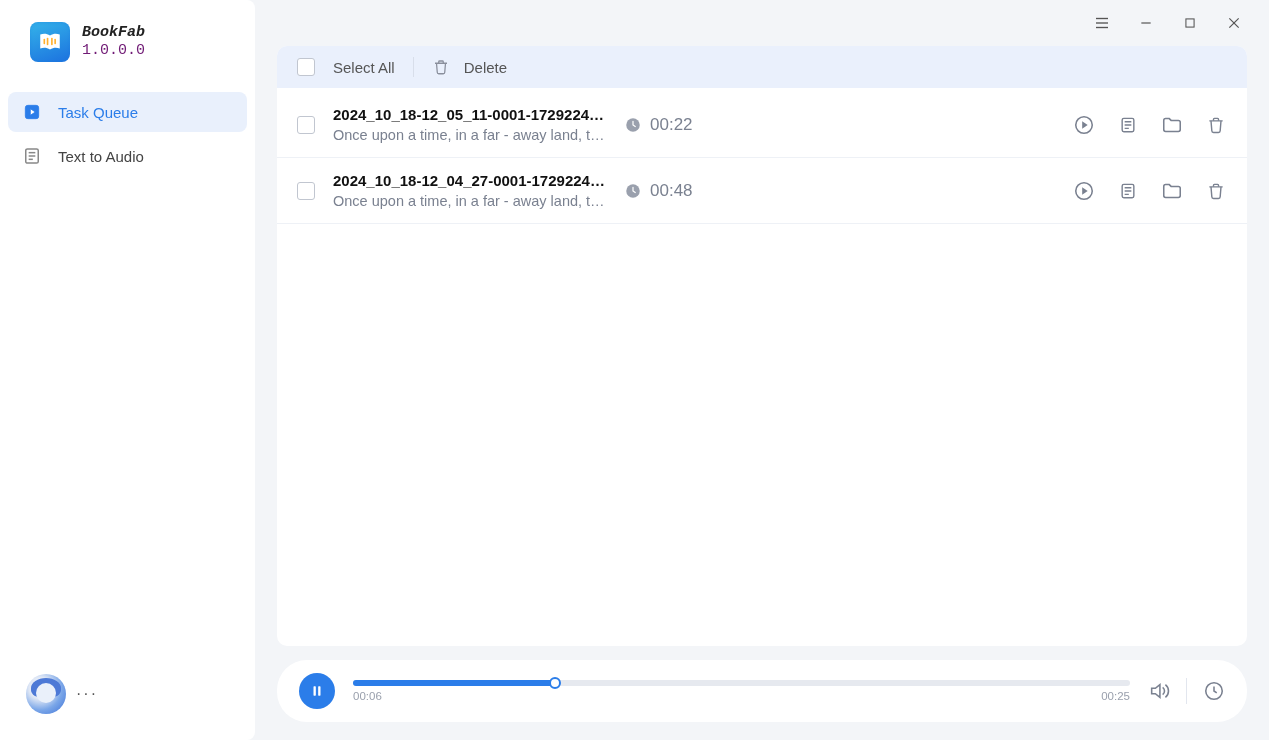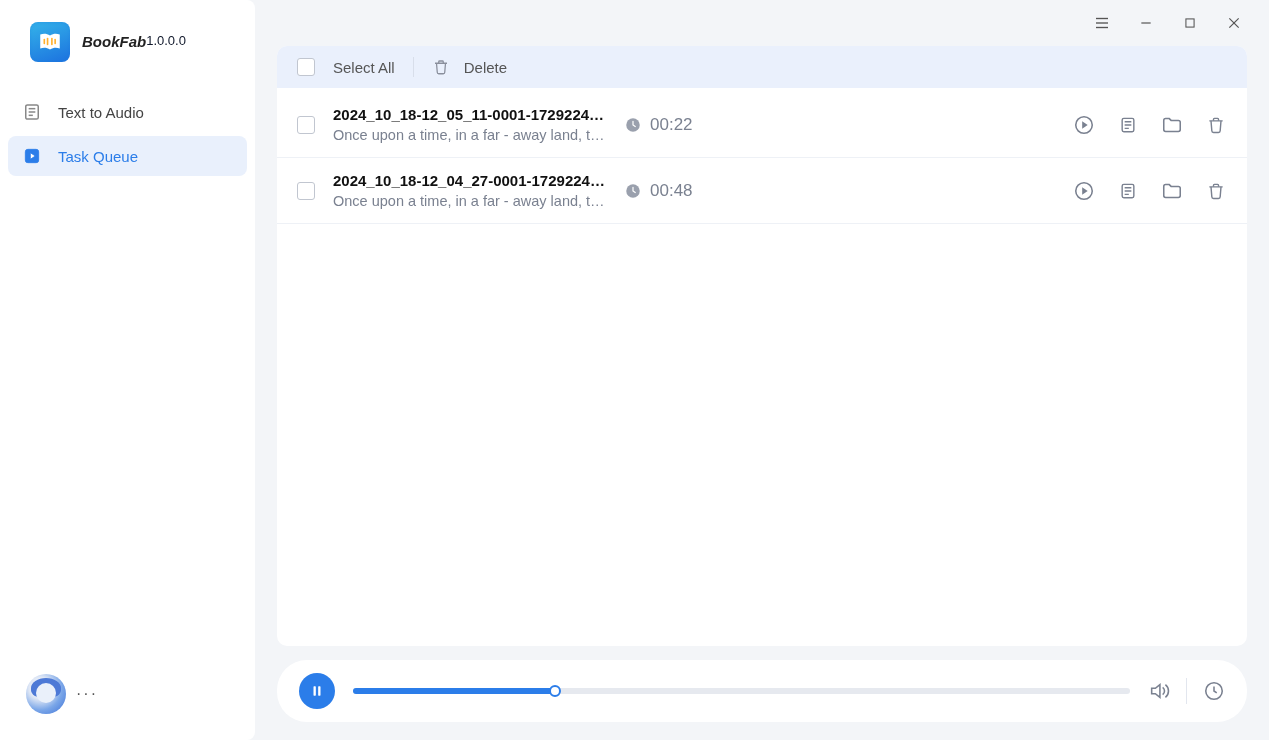--- a/index.html
+++ b/index.html
@@ -9,23 +9,23 @@
   
   .sidebar { width: 255px; height: 100%; background: #ffffff; display: flex; flex-direction: column; border-top-right-radius: 8px; border-bottom-right-radius: 8px; }
   .brand { display: flex; align-items: center; gap: 12px; padding: 22px 22px 18px 30px; }
   .brand-logo {
     width: 40px; height: 40px; border-radius: 8px;
     background: linear-gradient(160deg,#34b3e9 0%, #1e78e0 90%);
     display: flex; align-items: center; justify-content: center; position: relative;
     box-shadow: 0 1px 3px rgba(30,120,224,.35) inset;
   }
   .brand-logo svg { width: 26px; height: 26px; }
-  .brand-text { display: flex; line-height: 1.2; }
+  .brand-text { display: flex; flex-direction: column; line-height: 1.2; font-family: Liberation Mono, monospace; }
   .brand-title { font-weight: 700; font-size: 15px; font-style: italic; color: #222; }
-  .brand-version { font-size: 13px; color: #0f172a; }
+  .brand-version { font-size: 15px; color: #701a75; }
 
   .nav { padding: 8px 8px; }
   .nav-item {
     display: flex; align-items: center; gap: 16px;
     padding: 10px 14px; border-radius: 8px; cursor: pointer;
     color: #444; font-size: 15px; margin: 4px 0;
   }
   .nav-item.active { background: #e9f0fc; color: #2b7de9; }
   .nav-icon { width: 20px; height: 20px; display: inline-flex; align-items: center; justify-content: center; }
   .nav-item.active .nav-icon svg { stroke: #2b7de9; fill: #2b7de9; }
@@ -86,39 +86,39 @@
           <rect x="16" y="9" width="1.5" height="5" rx="0.7" fill="#ffb02e"></rect>
         </svg>
     </div>
     <div class="brand-text">
       <span class="brand-title">BookFab</span>
       <span class="brand-version">1.0.0.0</span>
     </div>
   </div>
 
   <nav class="nav">
+    <div class="nav-item active">
+      <span class="nav-icon">
+        <svg viewBox="0 0 24 24" width="20" height="20" fill="#2b7de9" stroke="none">
+            <rect x="4" y="4" width="16" height="16" rx="3" fill="#2b7de9"></rect>
+            <path d="M10 8v8l6-4-6-4z" fill="#fff"></path>
+          </svg>
+      </span>
+      <span>Task Queue</span>
+    </div>
     <div class="nav-item">
       <span class="nav-icon">
         <svg viewBox="0 0 24 24" width="20" height="20" fill="none" stroke-width="1.8">
             <rect x="4.5" y="3.5" width="15" height="17" rx="2"></rect>
             <line x1="8" y1="8" x2="16" y2="8"></line>
             <line x1="8" y1="12" x2="16" y2="12"></line>
             <line x1="8" y1="16" x2="13" y2="16"></line>
           </svg>
       </span>
       <span>Text to Audio</span>
-    </div>
-    <div class="nav-item active">
-      <span class="nav-icon">
-        <svg viewBox="0 0 24 24" width="20" height="20" fill="#2b7de9" stroke="none">
-            <rect x="4" y="4" width="16" height="16" rx="3" fill="#2b7de9"></rect>
-            <path d="M10 8v8l6-4-6-4z" fill="#fff"></path>
-          </svg>
-      </span>
-      <span>Task Queue</span>
     </div>
   </nav>
 
   <div class="sidebar-spacer"></div>
 
   <div class="sidebar-bottom">
     <div class="avatar"></div>
     <span class="more-dots">···</span>
   </div>
 </aside>
@@ -267,20 +267,24 @@
         <svg width="14" height="14" viewBox="0 0 24 24" fill="#fff">
             <rect x="6" y="4" width="4" height="16" rx="1"></rect>
             <rect x="14" y="4" width="4" height="16" rx="1"></rect>
           </svg>
       </div>
       <div class="progress-wrap">
         <div class="progress-bar">
           <div class="progress-fill" id="pfill" style="width: 26%;"></div>
           <div class="progress-thumb" id="pthumb" style="left: 26%;"></div>
         </div>
+        <div class="progress-times">
+          <span>00:06</span>
+          <span>00:25</span>
+        </div>
       </div>
       <div class="player-right">
         <div class="ico-btn">
           <svg width="22" height="22" viewBox="0 0 24 24" fill="none" stroke="#7a8190" stroke-width="1.7">
               <path d="M4 9v6h4l5 4V5L8 9H4z"></path>
               <path d="M16 8a5 5 0 010 8"></path>
               <path d="M19 5a9 9 0 010 14"></path>
             </svg>
         </div>
         <div class="player-divider"></div>

